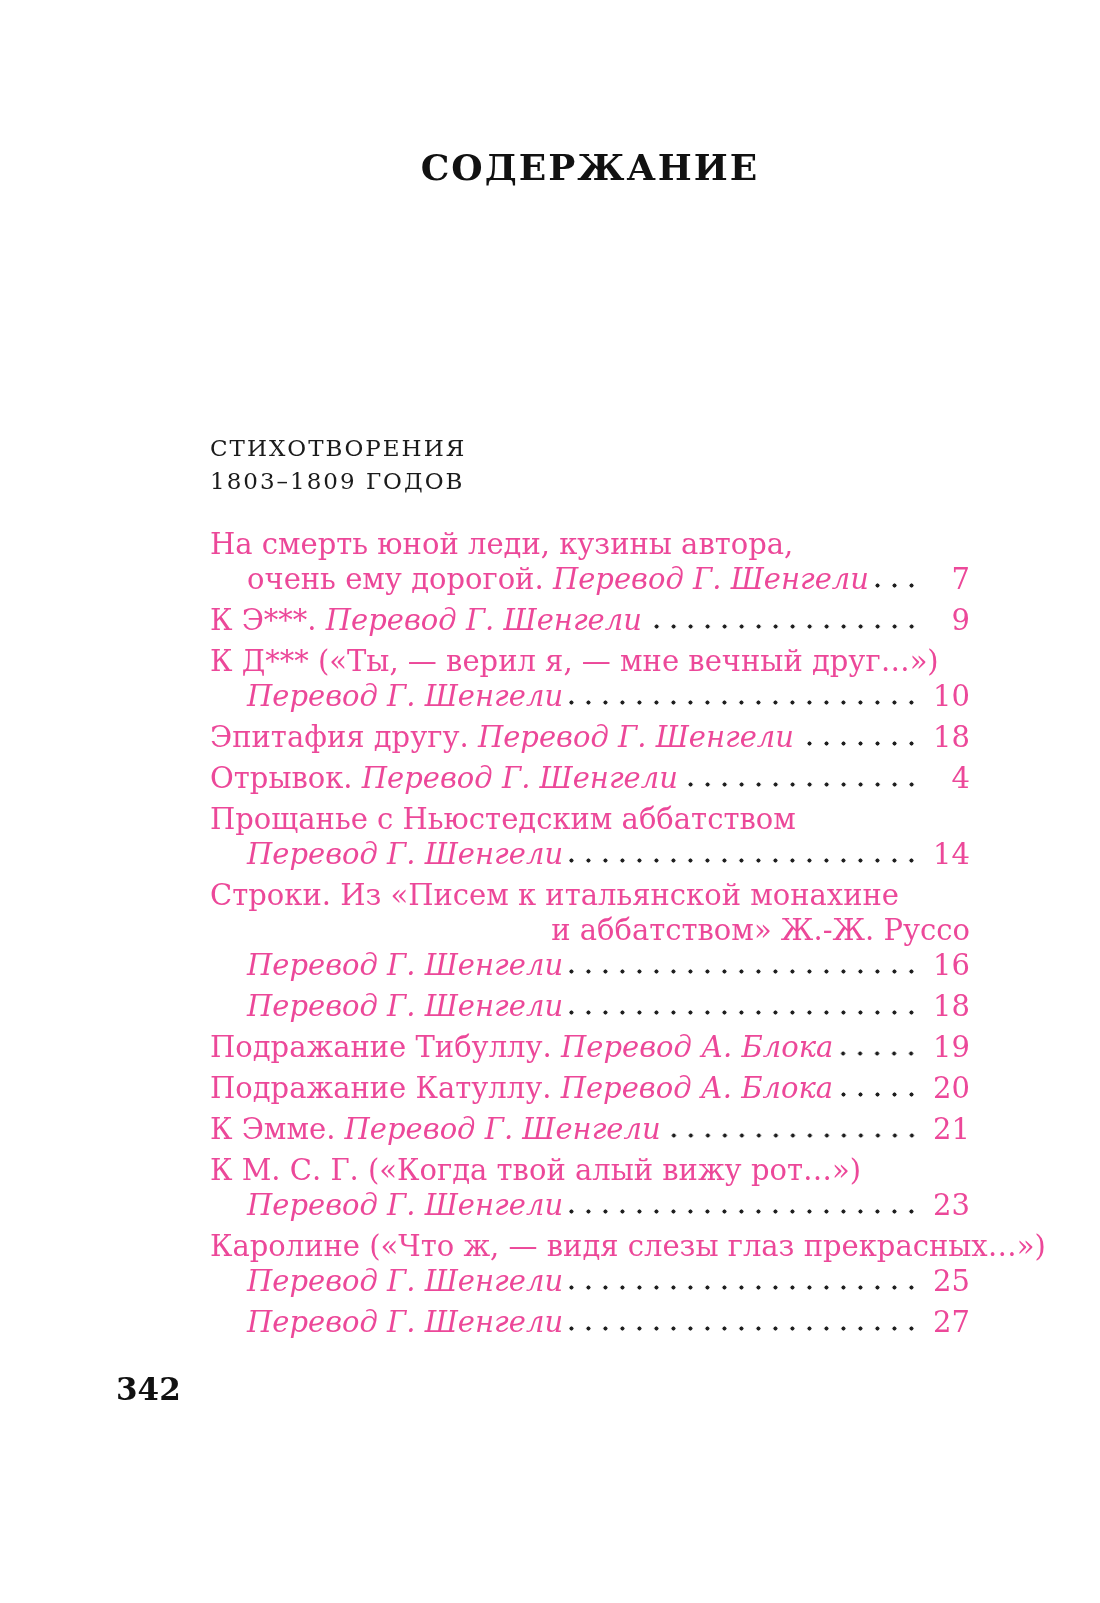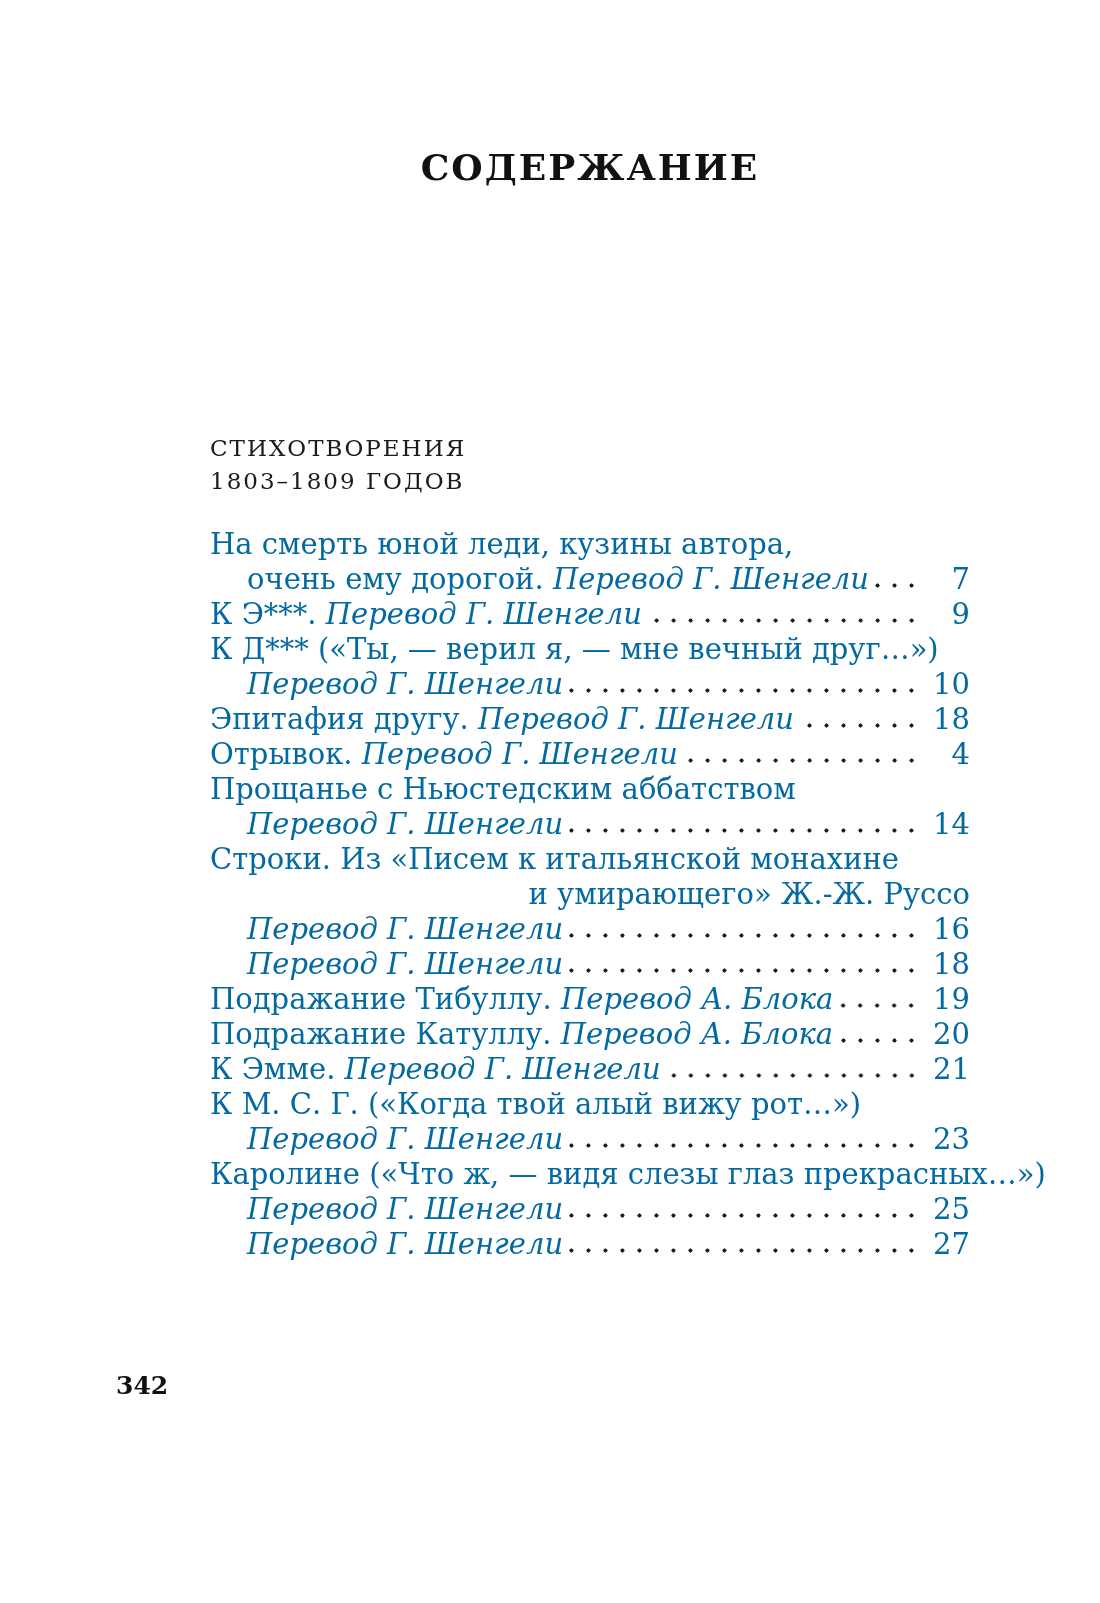--- a/index.html
+++ b/index.html
@@ -37,23 +37,23 @@
     letter-spacing: 2px;
     line-height: 33px;
     color: #1b1b1b;
   }
   .toc {
     position: absolute;
     top: 527px;
     left: 210px;
     width: 760px;
     font-size: 29px;
-    color: #0369a1;
+    color: #ec4899;
   }
-  .toc-entry { }
+  .toc-entry { margin-top: 6px; }
   .toc-entry:first-child { margin-top: 0; }
   .line {
     display: flex;
     align-items: baseline;
     line-height: 35px;
     white-space: pre;
   }
   .line.indent { padding-left: 37px; justify-content: flex-end; }
   .it { font-style: italic; }
   .leader {
@@ -67,21 +67,21 @@
   }
   .pageno {
     flex: 0 0 auto;
     width: 46px;
     text-align: right;
   }
   .folio {
     position: absolute;
     top: 1371px;
     left: 116px;
-    font-size: 25px;
+    font-size: 31px;
     font-weight: 700;
     color: #111111;
   }
 </style>
 </head>
 <body>
 
 <div class="page">
   <div class="title">СОДЕРЖАНИЕ</div>
 
@@ -107,21 +107,21 @@
       </div>
       <div class="toc-entry">
         <div class="line"><span>Отрывок. </span><span class="it">Перевод Г. Шенгели</span><span class="leader"></span><span class="pageno">4</span></div>
       </div>
       <div class="toc-entry">
         <div class="line"><span>Прощанье с Ньюстедским аббатством</span></div>
         <div class="line indent"><span class="it">Перевод Г. Шенгели</span><span class="leader"></span><span class="pageno">14</span></div>
       </div>
       <div class="toc-entry">
         <div class="line"><span>Строки. Из «Писем к итальянской монахине</span></div>
-        <div class="line indent"><span>и умирающего» Ж.-Ж. Руссо</span></div>
+        <div class="line indent"><span>и аббатством» Ж.-Ж. Руссо</span></div>
         <div class="line indent"><span class="it">Перевод Г. Шенгели</span><span class="leader"></span><span class="pageno">16</span></div>
       </div>
       <div class="toc-entry">
         <div class="line indent"><span class="it">Перевод Г. Шенгели</span><span class="leader"></span><span class="pageno">18</span></div>
       </div>
       <div class="toc-entry">
         <div class="line"><span>Подражание Тибуллу. </span><span class="it">Перевод А. Блока</span><span class="leader"></span><span class="pageno">19</span></div>
       </div>
       <div class="toc-entry">
         <div class="line"><span>Подражание Катуллу. </span><span class="it">Перевод А. Блока</span><span class="leader"></span><span class="pageno">20</span></div>

